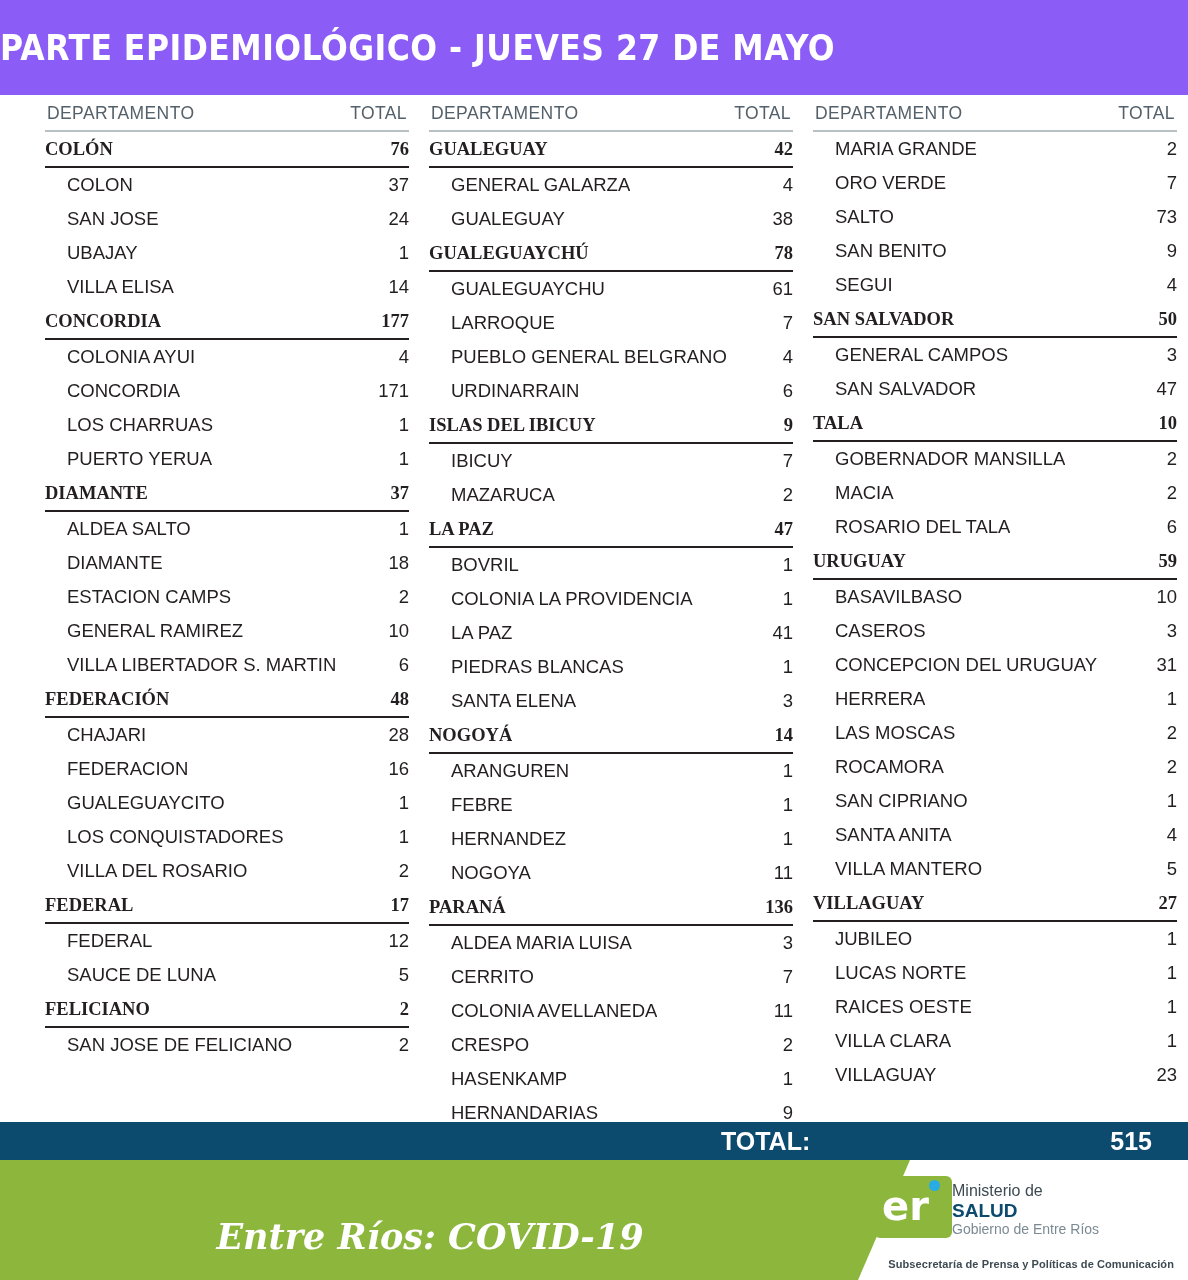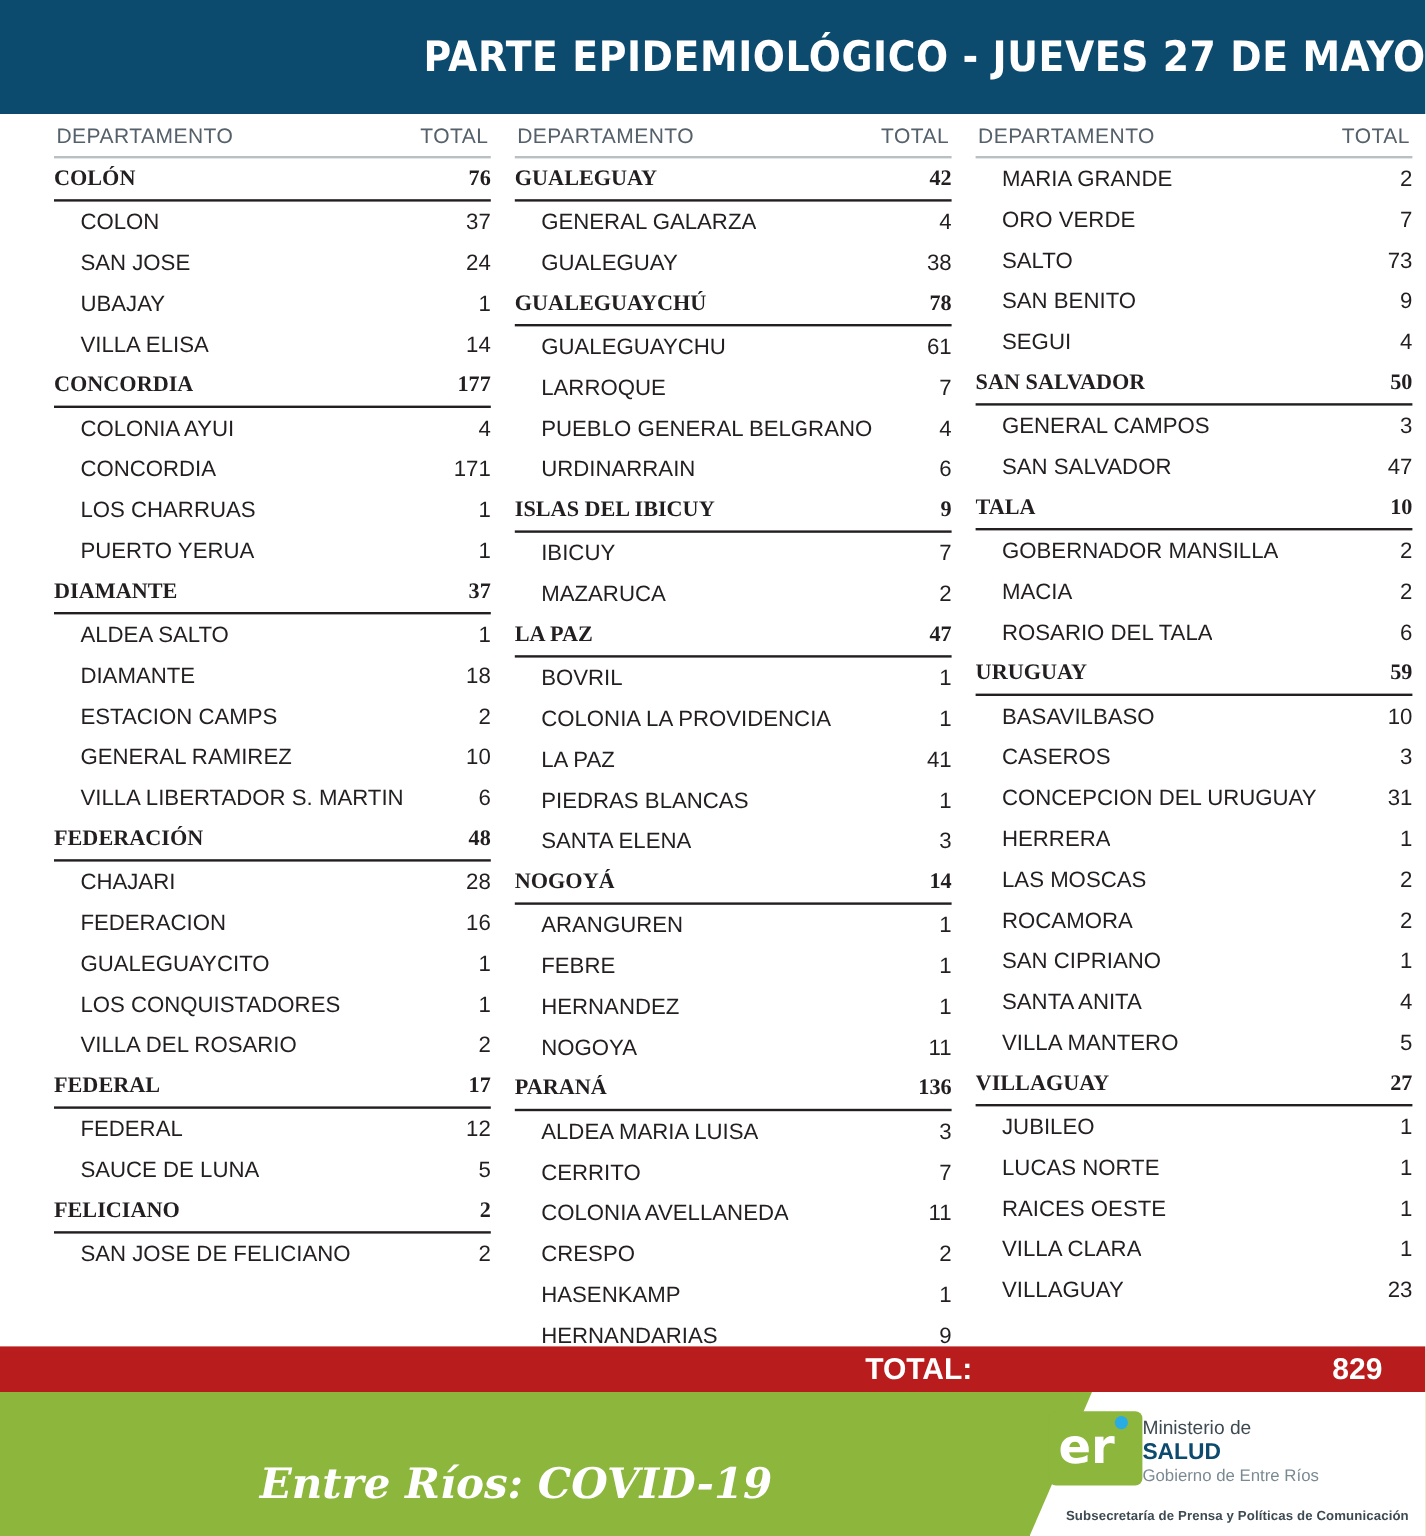--- a/index.html
+++ b/index.html
@@ -16,24 +16,24 @@
     background: #ffffff;
     overflow: hidden;
   }
 
   
   .header-bar {
     position: absolute;
     top: 0; left: 0;
     width: 1188px;
     height: 95px;
-    background: #0c4a6e;
+    background: #8b5cf6;
     display: flex;
     align-items: center;
-    justify-content: flex-end;
+    justify-content: flex-start;
   }
   .header-title {
     color: #ffffff;
     font-size: 35px;
     font-weight: bold;
     letter-spacing: 0.5px;
     font-family: "DejaVu Sans", sans-serif;
     font-stretch: condensed;
     white-space: nowrap;
   }
@@ -84,21 +84,21 @@
   .row.loc .name { padding-left: 22px; }
   .row .name { overflow: hidden; text-overflow: ellipsis; }
   .row .val { padding-left: 10px; }
 
   
   .total-bar {
     position: absolute;
     left: 0; top: 1122px;
     width: 1188px;
     height: 38px;
-    background: #b91c1c;
+    background: #0c4a6e;
     display: flex;
     align-items: center;
     justify-content: flex-end;
     color: #ffffff;
     font-size: 25px;
     font-weight: bold;
   }
   .total-bar .t-label { margin-right: 300px; }
   .total-bar .t-value { margin-right: 36px; }
 
@@ -553,21 +553,21 @@
           <div class="row loc">
             <span class="name">VILLAGUAY</span>
             <span class="val">23</span>
           </div>
         </div>
     </div>
   </div>
 
   <div class="total-bar">
     <span class="t-label">TOTAL:</span>
-    <span class="t-value">829</span>
+    <span class="t-value">515</span>
   </div>
 
   <div class="footer">
     <div class="footer-text">Entre Ríos: COVID-19</div>
     <div class="footer-white"></div>
     <div class="logo-wrap">
       <div class="logo-mark">
         <span class="er">er</span>
         <span class="dot"></span>
       </div>

